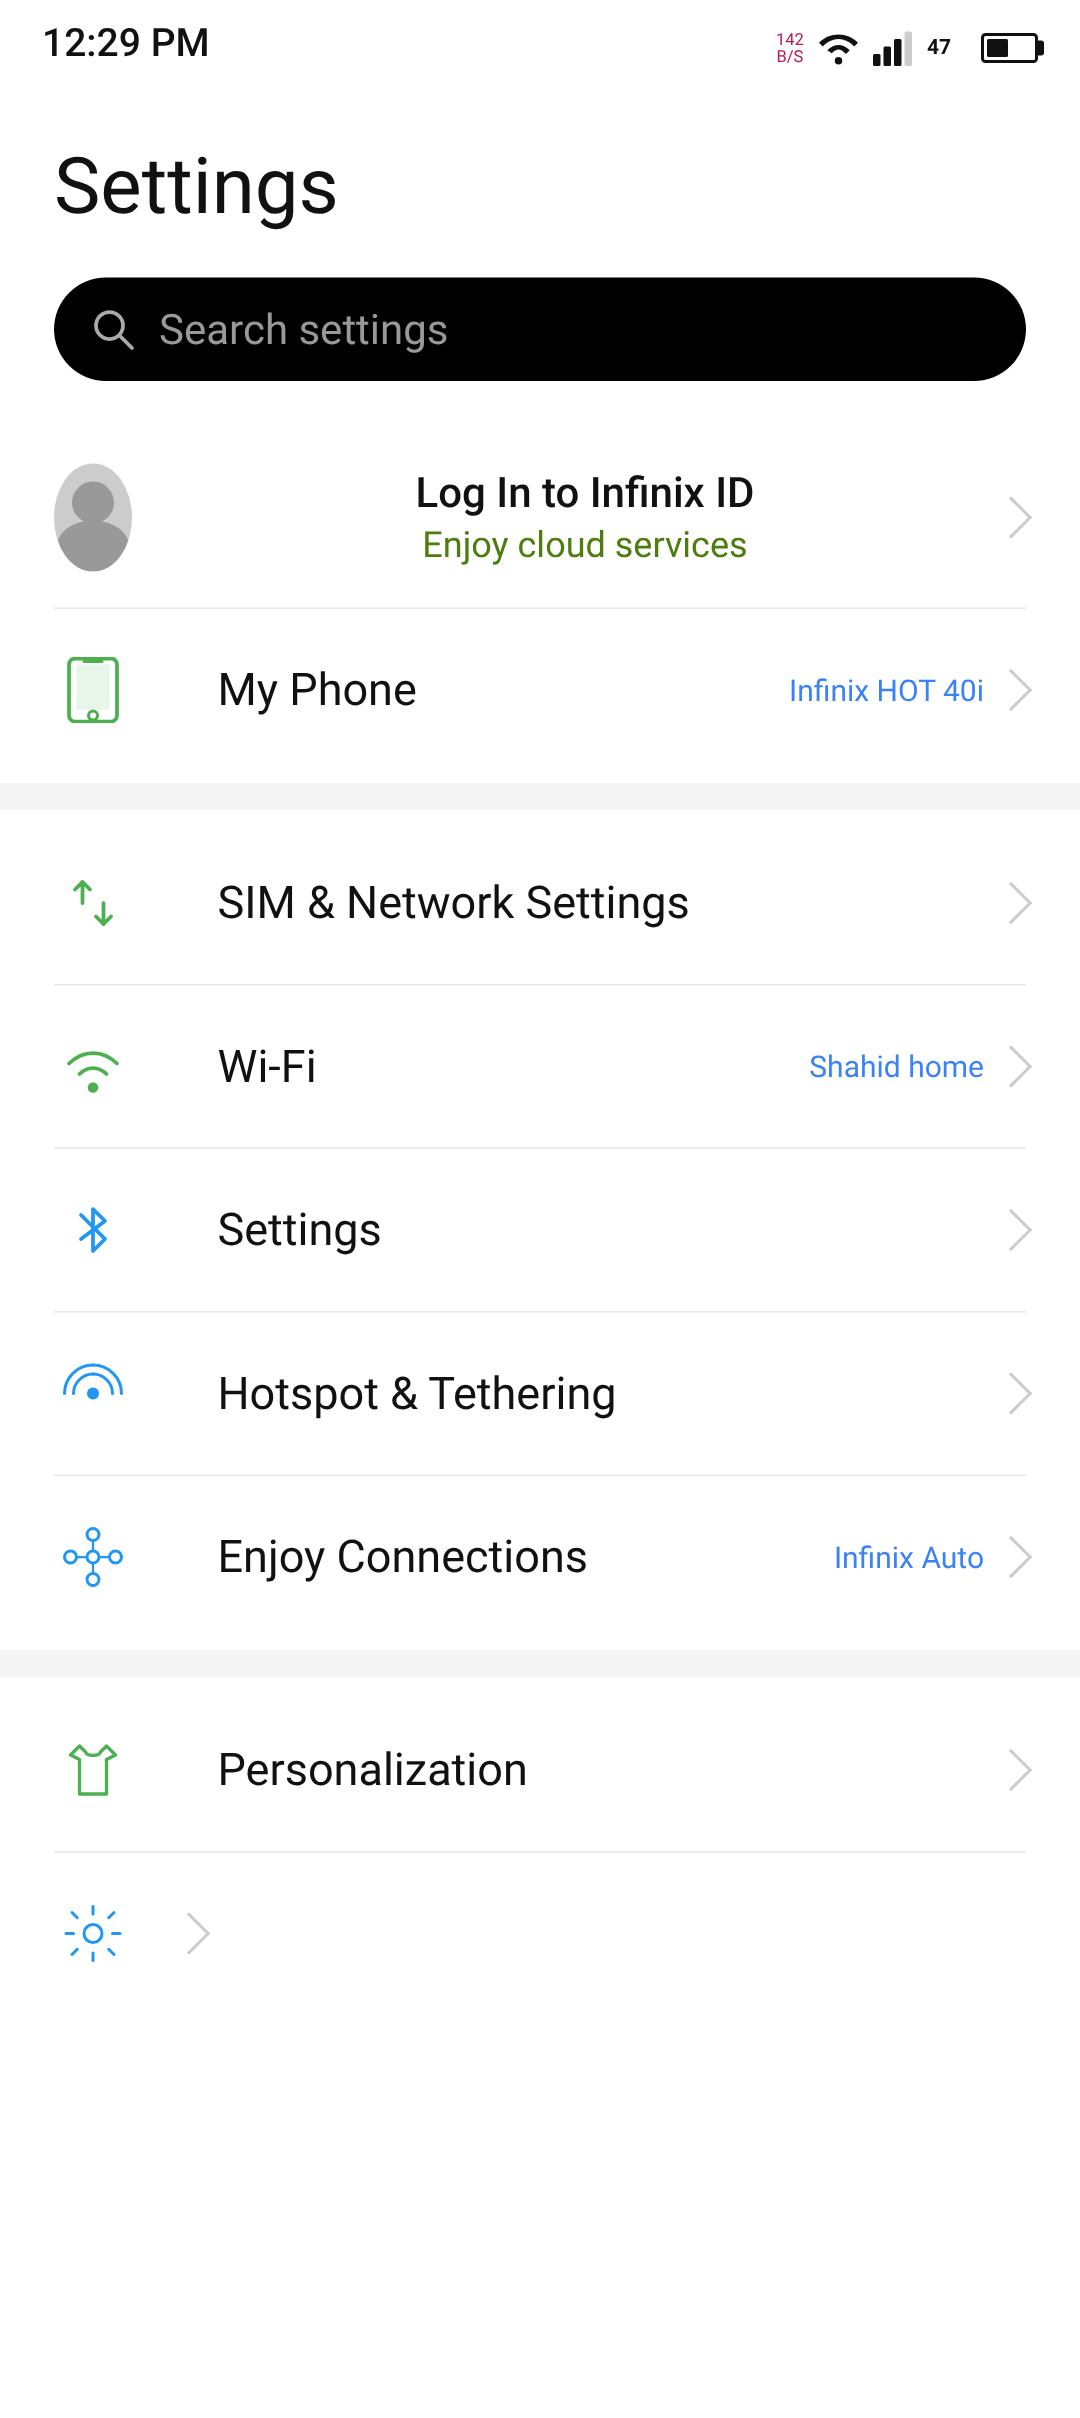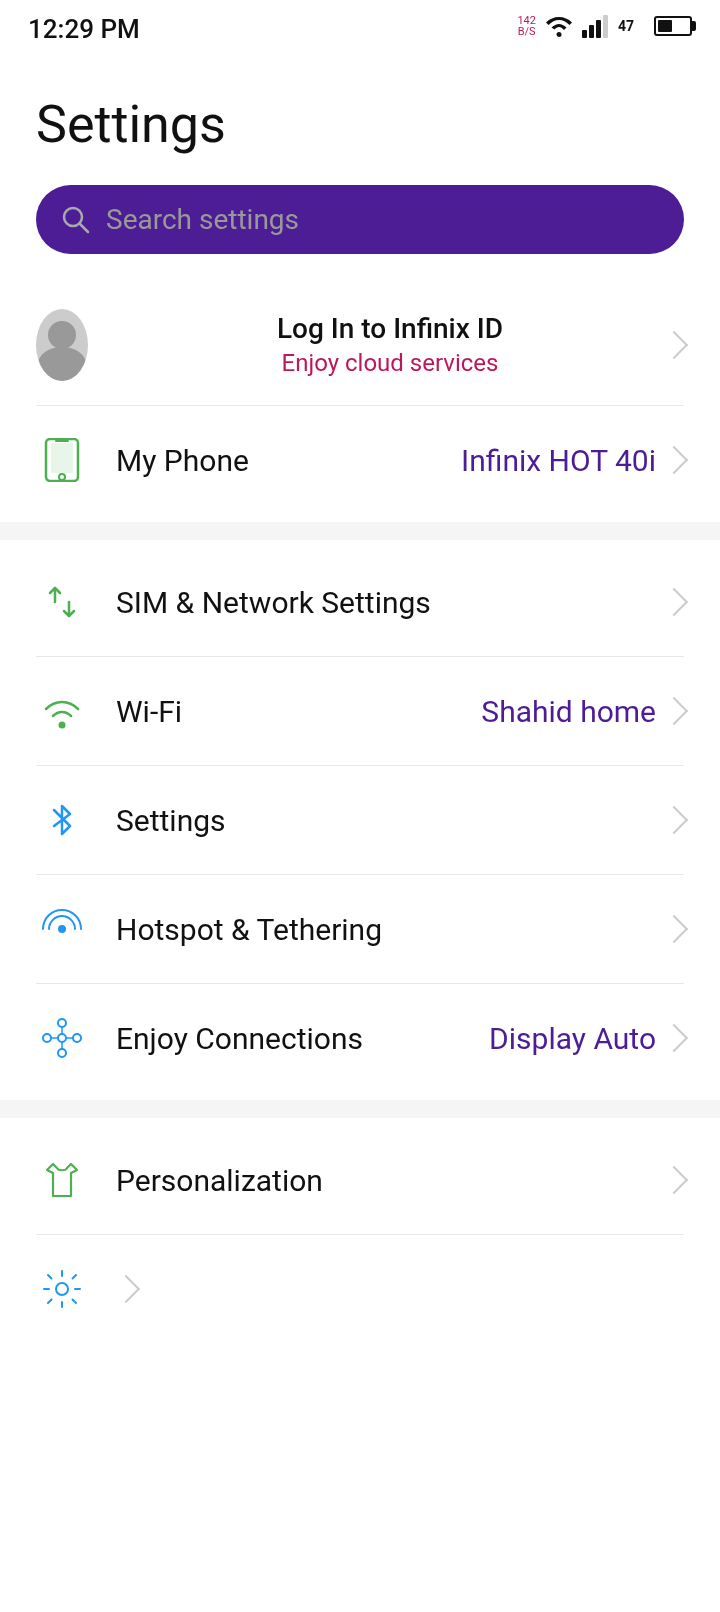--- a/index.html
+++ b/index.html
@@ -11,21 +11,21 @@
       background: #ffffff;
       font-family: -apple-system, 'Roboto', 'Segoe UI', sans-serif;
       color: #111111;
       overflow-x: hidden;
     }
 
     
     .status-bar {
       display: flex;
       justify-content: space-between;
-      align-items: flex-start;
+      align-items: flex-end;
       padding: 14px 28px 10px 28px;
       background: #ffffff;
     }
     .status-time {
       font-size: 26px;
       font-weight: 500;
       color: #111;
     }
     .status-icons {
       display: flex;
@@ -89,21 +89,21 @@
     .page-title {
       font-size: 52px;
       font-weight: 400;
       padding: 40px 36px 30px 36px;
       color: #111;
     }
 
     
     .search-bar {
       margin: 0 36px 30px 36px;
-      background: #4c1d95;
+      background: #000000;
       border-radius: 40px;
       display: flex;
       align-items: center;
       padding: 18px 24px;
       gap: 14px;
     }
     .search-placeholder {
       font-size: 28px;
       color: #999;
     }
@@ -140,21 +140,21 @@
       flex: 1;
       text-align: center;
     }
     .account-title {
       font-size: 28px;
       font-weight: 500;
       color: #111;
     }
     .account-subtitle {
       font-size: 24px;
-      color: #be185d;
+      color: #4d7c0f;
       margin-top: 4px;
     }
 
     
     .divider {
       height: 1px;
       background: #e8e8e8;
       margin: 0 36px;
     }
 
@@ -181,25 +181,26 @@
       justify-content: center;
       margin-right: 28px;
       flex-shrink: 0;
     }
 
     .item-label {
       flex: 1;
       font-size: 30px;
       font-weight: 400;
       color: #111;
+      margin-left: 29px;
     }
 
     .item-value {
-      font-size: 30px;
-      color: #4c1d95;
+      font-size: 20px;
+      color: #3b82f6;
       margin-right: 8px;
     }
 
     .chevron {
       width: 20px;
       height: 20px;
       border-right: 2.5px solid #ccc;
       border-top: 2.5px solid #ccc;
       transform: rotate(45deg);
       flex-shrink: 0;
@@ -355,21 +356,21 @@
 
       <circle cx="38" cy="22" r="4" stroke="#2196f3" stroke-width="2" fill="none"></circle>
 
       <line x1="23" y1="11" x2="23" y2="18" stroke="#2196f3" stroke-width="1.5"></line>
       <line x1="23" y1="26" x2="23" y2="33" stroke="#2196f3" stroke-width="1.5"></line>
       <line x1="12" y1="22" x2="19" y2="22" stroke="#2196f3" stroke-width="1.5"></line>
       <line x1="27" y1="22" x2="34" y2="22" stroke="#2196f3" stroke-width="1.5"></line>
     </svg>
   </div>
   <span class="item-label">Enjoy Connections</span>
-  <span class="item-value">Display Auto</span>
+  <span class="item-value">Infinix Auto</span>
   <div class="chevron"></div>
 </div>
 
 <div class="section-divider"></div>
 
 <div class="settings-item">
   <div class="item-icon">
     <svg width="46" height="44" viewBox="0 0 46 44" fill="none">
 
       <path d="M14 6 L8 12 L14 15 L14 38 L32 38 L32 15 L38 12 L32 6 L28 10 C27 13 19 13 18 10 Z" stroke="#4caf50" stroke-width="2.2" stroke-linecap="round" stroke-linejoin="round" fill="none"></path>

